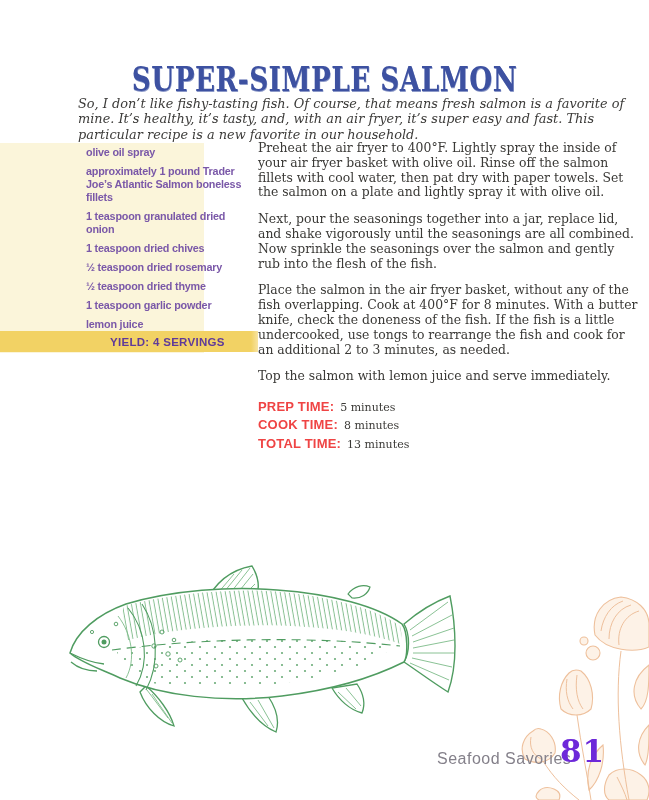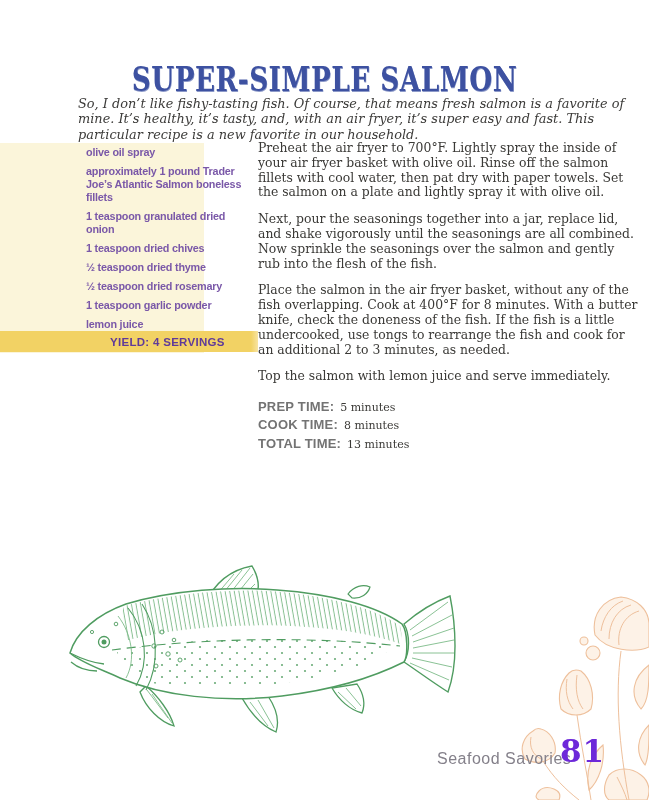--- a/index.html
+++ b/index.html
@@ -28,21 +28,21 @@
   .yield-band span{margin-left:110px;font-weight:bold;font-size:11.5px;letter-spacing:.3px;color:#5f3a99;}
 
   
   .instructions{position:absolute;top:141px;left:258px;width:380px;
     font-family:"DejaVu Serif",serif;font-size:12.4px;line-height:14.8px;color:#3a3936;}
   .instructions p{margin:0 0 12px 0;}
 
   .times{margin-top:14px;}
   .time-row{line-height:17.2px;white-space:nowrap;}
   .time-label{font-family:"Liberation Sans",sans-serif;font-weight:bold;font-size:13px;
-    letter-spacing:.2px;color:#737373;margin-right:6px;}
+    letter-spacing:.2px;color:#ef4444;margin-right:6px;}
   .time-value{font-family:"DejaVu Serif",serif;font-size:11px;color:#3a3936;}
 
   
   .fish-wrap{position:absolute;left:62px;top:560px;width:395px;height:185px;}
 
   
   .corner-wrap{position:absolute;right:0;bottom:0;width:150px;height:205px;z-index:0;}
 
   
   .chapter{position:absolute;left:437px;top:750px;font-weight:normal;font-size:16px;
@@ -63,37 +63,37 @@
     <ul class="ing-list">
 
         <li>olive oil spray</li>
 
         <li>approximately 1 pound Trader Joe’s Atlantic Salmon boneless fillets</li>
 
         <li>1 teaspoon granulated dried onion</li>
 
         <li>1 teaspoon dried chives</li>
 
+        <li>½ teaspoon dried rosemary</li>
+
         <li>½ teaspoon dried thyme</li>
-
-        <li>½ teaspoon dried rosemary</li>
 
         <li>1 teaspoon garlic powder</li>
 
         <li>lemon juice</li>
       </ul>
     <div class="yield-band">
       <span>YIELD: 4 SERVINGS</span>
     </div>
   </aside>
 
   <main class="instructions">
     <div>
 
-        <p>Preheat the air fryer to 700°F. Lightly spray the inside of your air fryer basket with olive oil. Rinse off the salmon fillets with cool water, then pat dry with paper towels. Set the salmon on a plate and lightly spray it with olive oil.</p>
+        <p>Preheat the air fryer to 400°F. Lightly spray the inside of your air fryer basket with olive oil. Rinse off the salmon fillets with cool water, then pat dry with paper towels. Set the salmon on a plate and lightly spray it with olive oil.</p>
 
         <p>Next, pour the seasonings together into a jar, replace lid, and shake vigorously until the seasonings are all combined. Now sprinkle the seasonings over the salmon and gently rub into the flesh of the fish.</p>
 
         <p>Place the salmon in the air fryer basket, without any of the fish overlapping. Cook at 400°F for 8 minutes. With a butter knife, check the doneness of the fish. If the fish is a little undercooked, use tongs to rearrange the fish and cook for an additional 2 to 3 minutes, as needed.</p>
 
         <p>Top the salmon with lemon juice and serve immediately.</p>
       </div>
     <div class="times">
 
         <div class="time-row">

